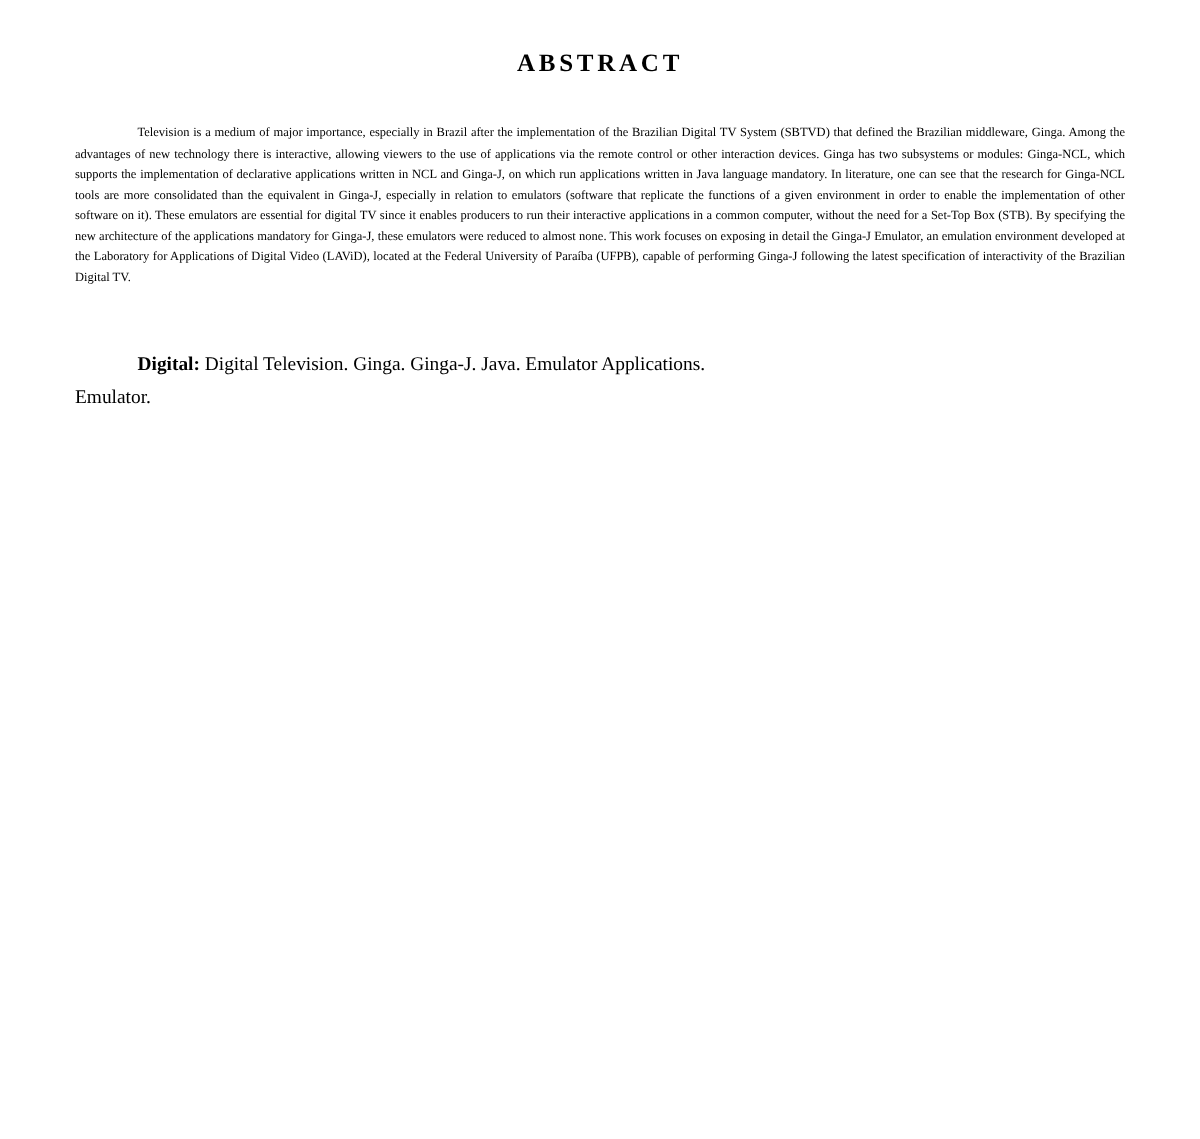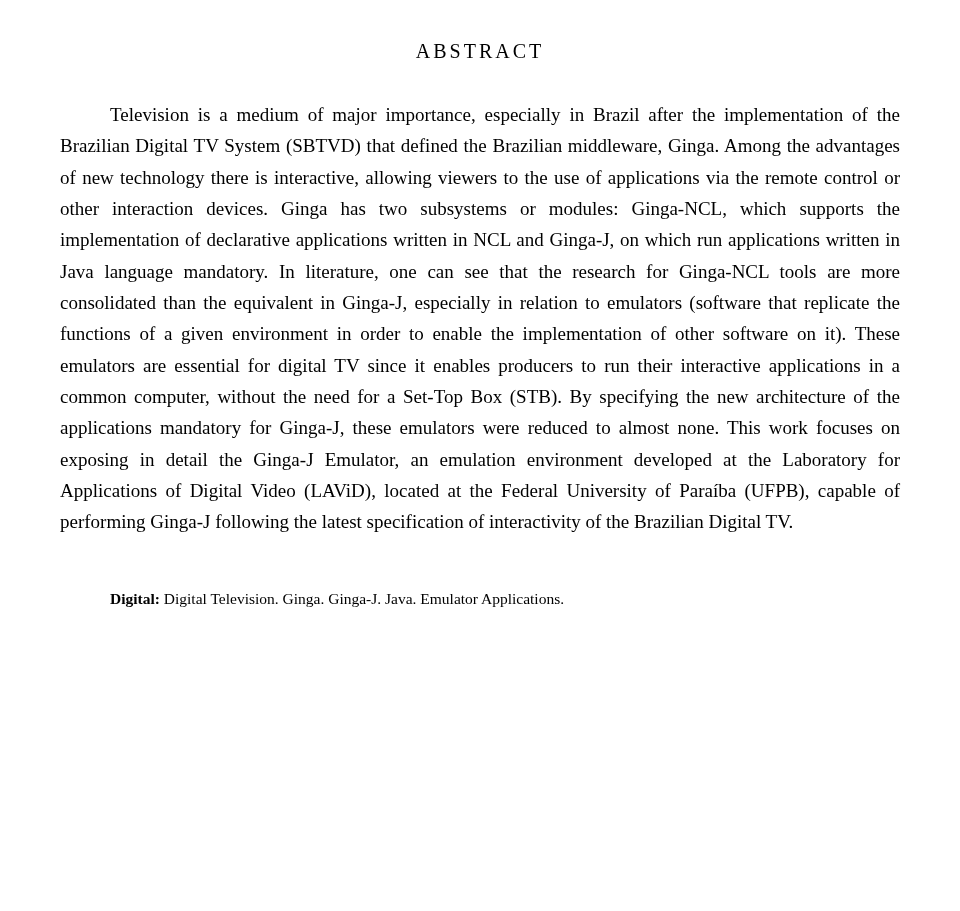--- a/index.html
+++ b/index.html
@@ -20,29 +20,29 @@
     .page {
       width: 960px;
       min-height: 911px;
       padding: 40px 60px 40px 60px;
       background: #ffffff;
     }
 
     .abstract-title {
       text-align: center;
       font-size: 20px;
-      font-weight: normal;
+      font-weight: bold;
       letter-spacing: 3px;
       margin-bottom: 36px;
     }
 
     .abstract-body {
       text-align: justify;
       line-height: 1.65;
-      font-size: 19px;
+      font-size: 10px;
     }
 
     .abstract-body p {
       margin-bottom: 0;
       text-indent: 50px;
     }
 
     .keywords-section {
       margin-top: 48px;
       font-size: 15.5px;
@@ -70,15 +70,16 @@
 
   <div class="abstract-body">
     <p>Television is a medium of major importance, especially in Brazil after the implementation of the Brazilian Digital TV System (SBTVD) that defined the Brazilian middleware, Ginga. Among the advantages of new technology there is interactive, allowing viewers to the use of applications via the remote control or other interaction devices. Ginga has two subsystems or modules: Ginga-NCL, which supports the implementation of declarative applications written in NCL and Ginga-J, on which run applications written in Java language mandatory. In literature, one can see that the research for Ginga-NCL tools are more consolidated than the equivalent in Ginga-J, especially in relation to emulators (software that replicate the functions of a given environment in order to enable the implementation of other software on it). These emulators are essential for digital TV since it enables producers to run their interactive applications in a common computer, without the need for a Set-Top Box (STB). By specifying the new architecture of the applications mandatory for Ginga-J, these emulators were reduced to almost none. This work focuses on exposing in detail the Ginga-J Emulator, an emulation environment developed at the Laboratory for Applications of Digital Video (LAViD), located at the Federal University of Paraíba (UFPB), capable of performing Ginga-J following the latest specification of interactivity of the Brazilian Digital TV.</p>
   </div>
 
   <div class="keywords-section">
     <div class="keywords-line">
       <span class="keywords-label">Digital:</span>
       <span>Digital Television. Ginga. Ginga-J. Java. Emulator Applications.</span>
     </div>
+    <div class="emulator-line">Emulator.</div>
   </div>
 
 </div>
 
 </body></html>

